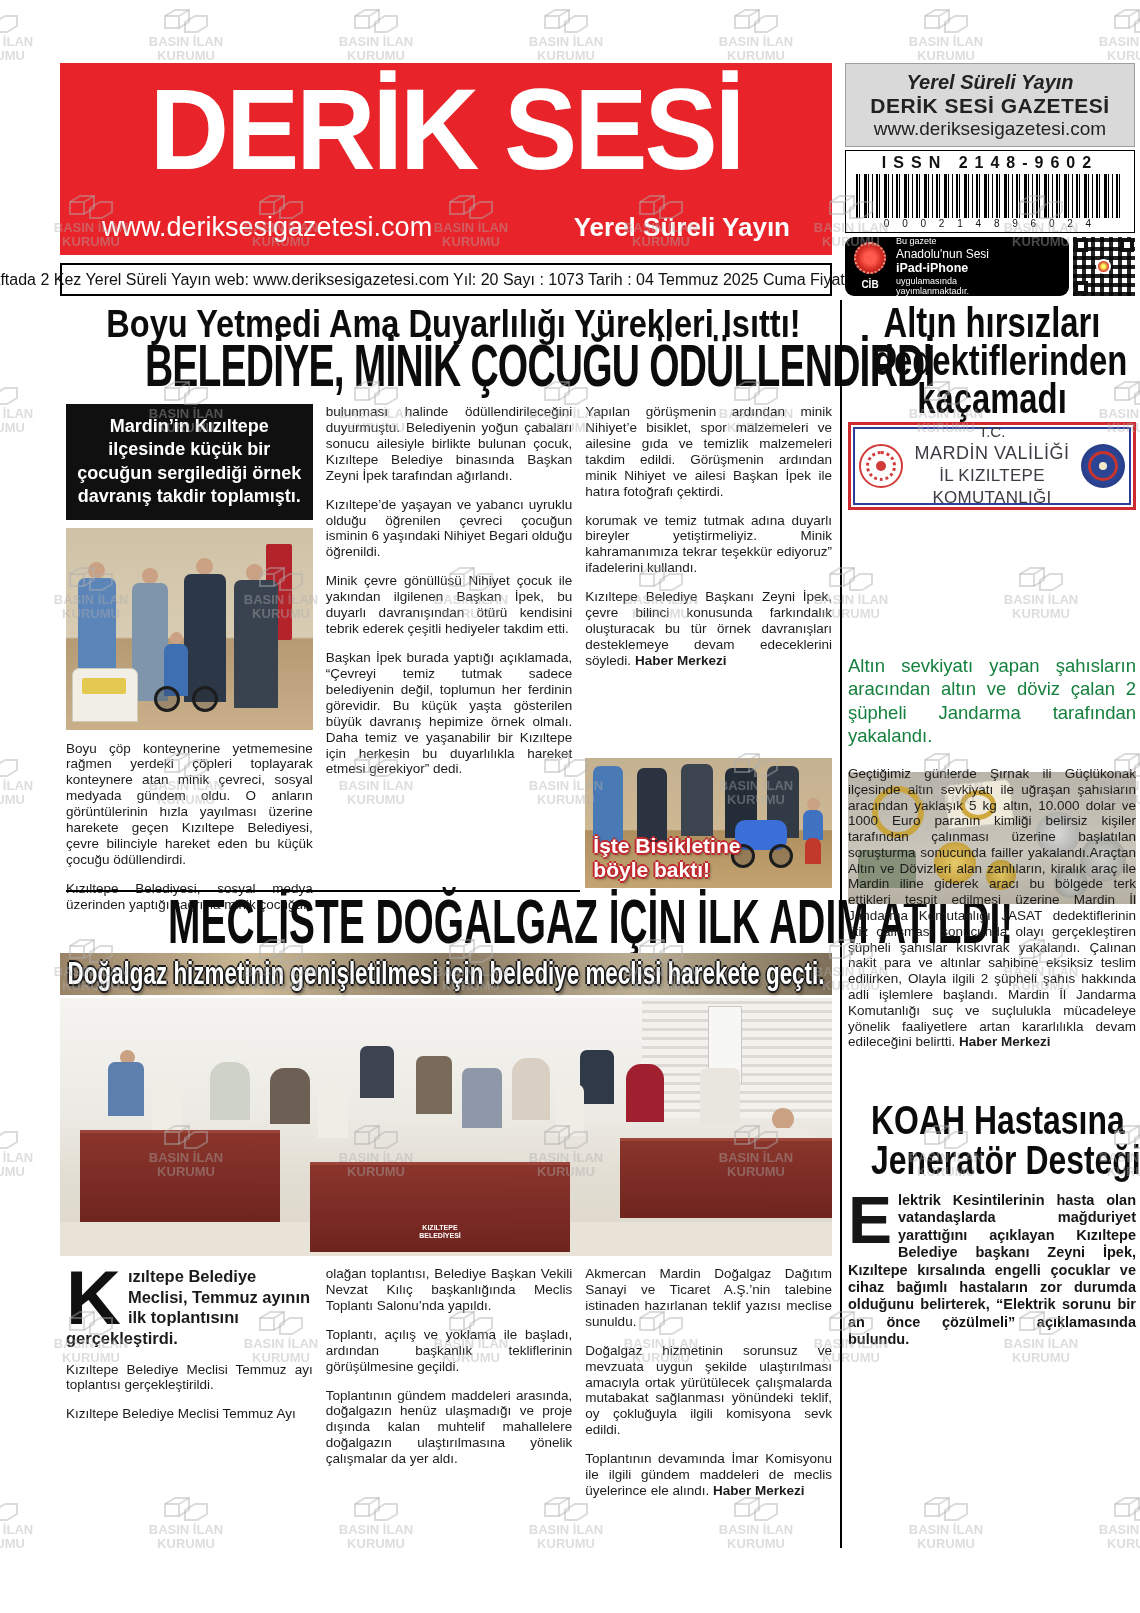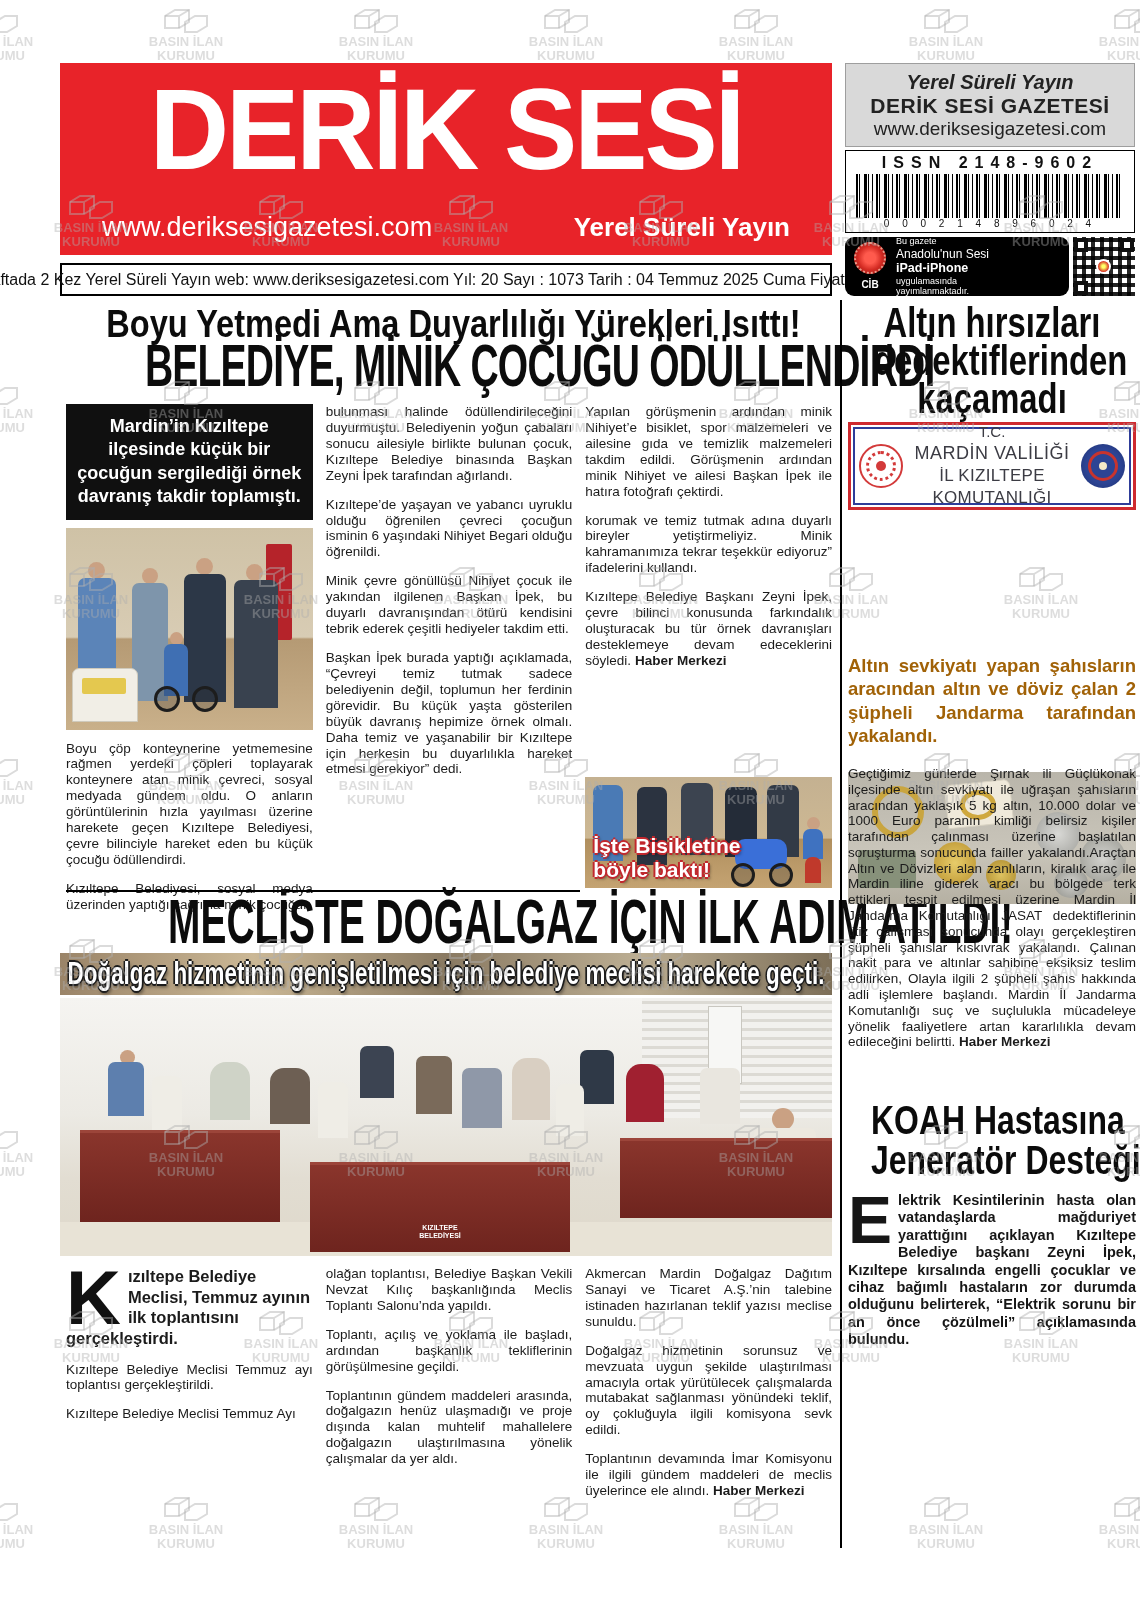--- a/index.html
+++ b/index.html
@@ -57,21 +57,21 @@
   .kicker{left:60px;top:305px;width:772px;font-size:37px;font-weight:700;color:#0c0c0c;transform:scale(.88,1.06)}
   .head1{left:60px;top:341px;width:772px;font-size:50px;font-weight:700;color:#0c0c0c;
       letter-spacing:-1px;transform:scale(.78,1.18)}
   .a1cols{left:66px;top:404px;width:766px;height:484px;display:flex;gap:13px}
   .col{flex:1;min-width:0;position:relative}
   .col p,.a2cols p{font-size:13.5px;line-height:1.18;margin:0 0 13px;text-align:justify;color:#1b1b1b}
   .intro-box{background:#101010;color:#fff;font-size:18px;font-weight:700;line-height:1.3;
       text-align:center;padding:11px 6px;margin-bottom:8px}
   .photo{position:relative;overflow:hidden}
   .photo1{height:202px;margin-bottom:11px;background:linear-gradient(180deg,#cfc2a6 0%,#d8ccb4 54%,#b59a74 55%,#c9b08a 100%)}
-  .photo2{position:absolute;left:0;right:0;bottom:0;height:111px;background:linear-gradient(180deg,#c4b191 0%,#cdb893 55%,#b08f5e 56%,#c4a372 100%)}
+  .photo2{position:absolute;left:0;right:0;bottom:0;height:130px;background:linear-gradient(180deg,#c4b191 0%,#cdb893 55%,#b08f5e 56%,#c4a372 100%)}
   .p2cap{position:absolute;left:8px;bottom:6px;font-size:21px;font-weight:700;color:#fff;line-height:1.15;
       text-shadow:-2px 0 0 #c2272d,2px 0 0 #c2272d,0 -2px 0 #c2272d,0 2px 0 #c2272d,2px 2px 3px rgba(0,0,0,.5)}
   .p2cap span{display:block}
   .fig{position:absolute;border-radius:7px 7px 0 0}
   .head{position:absolute;border-radius:50%;background:#caa183}
   .wheel{position:absolute;border-radius:50%;border:3px solid #1d1d1d;background:rgba(40,40,40,.25)}
   .hrule{left:66px;top:890px;width:514px;height:2px;background:#000}
 
   
   .head2{left:60px;top:894px;width:772px;font-size:54px;font-weight:700;color:#0b0b0b;transform:scale(.72,1.18)}
@@ -102,21 +102,21 @@
   .emb1{border:2px solid #d33a3a;background:#fff;position:relative}
   .emb1 i{position:absolute;inset:5px;border:3px dotted #d33a3a;border-radius:50%}
   .emb1 b{position:absolute;left:50%;top:50%;width:10px;height:10px;margin:-5px 0 0 -5px;border-radius:50%;background:#d33a3a}
   .emb2{background:radial-gradient(circle,#2c4494 0 55%,#1c2e6e 100%);position:relative}
   .emb2 i{position:absolute;inset:7px;border:3px solid #c8342e;border-radius:50%}
   .emb2 b{position:absolute;left:50%;top:50%;width:8px;height:8px;margin:-4px 0 0 -4px;border-radius:50%;background:#f4e9c8}
   .doc-text{flex:1;text-align:center;color:#3c3c44;line-height:1.3}
   .dt1{font-size:15px}.dt2{font-size:18px;letter-spacing:.5px}.dt3{font-size:17px;letter-spacing:.3px}
   .goldphoto{left:848px;top:514px;width:288px;height:132px;background:linear-gradient(180deg,#b9b5aa 0%,#c9c5ba 60%,#b5b0a2 100%)}
   .blob{position:absolute;border-radius:50%}
-  .gold-lede{left:848px;top:654px;width:288px;font-size:18.5px;font-weight:700;line-height:1.27;text-align:justify;color:#a16207}
+  .gold-lede{left:848px;top:654px;width:288px;font-size:18.5px;font-weight:400;line-height:1.27;text-align:justify;color:#15803d}
   .gold-body{left:848px;top:766px;width:288px;font-size:13.5px;line-height:1.17;text-align:justify;color:#1b1b1b}
   .koah-head{left:848px;top:1100px;width:288px}
   .koah-head .kh{display:block;font-size:38px;font-weight:700;color:#0b0b0b;white-space:nowrap;
       text-align:center;line-height:1.06;transform:scale(.84,1.08)}
   .koah-body{left:848px;top:1192px;width:288px;font-size:14.5px;font-weight:700;line-height:1.2;text-align:justify;color:#161616}
   .dropcap-e{float:left;font-size:66px;line-height:.76;font-weight:700;padding:3px 6px 0 0}
   .byl{font-weight:700}
 </style>
 </head>
 <body>

